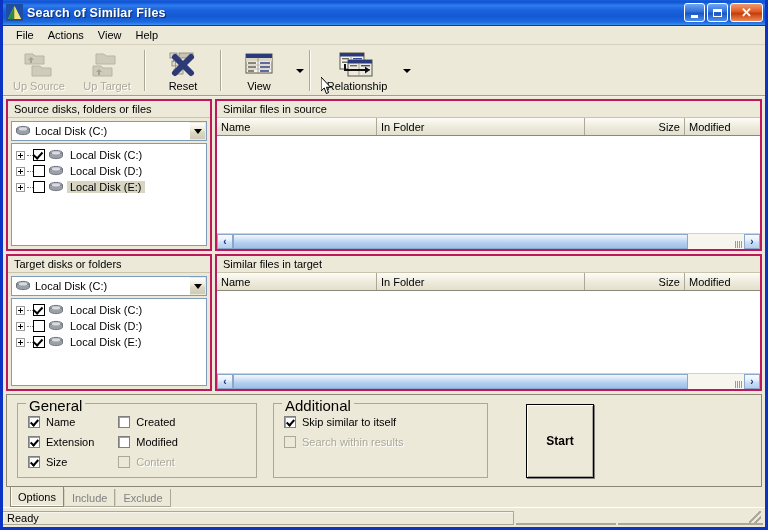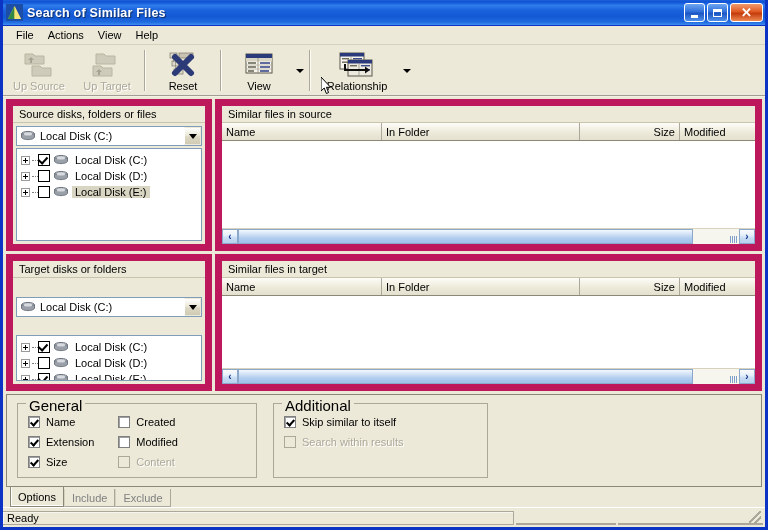--- a/index.html
+++ b/index.html
@@ -135,34 +135,34 @@
   
   .main {
     flex: 1 1 auto; display: flex; overflow: hidden;
     padding: 2px 3px 0 3px; gap: 3px;
   }
   .left-col { width: 206px; flex: 0 0 206px; display: flex; flex-direction: column; gap: 3px; }
   .right-col { flex: 1 1 auto; display: flex; flex-direction: column; gap: 3px; }
 
   .panel {
     background: #ece9d8;
-    border: 7px solid #be185d;
+    border: 2px solid #be185d;
     display: flex; flex-direction: column;
     overflow: hidden;
   }
   .panel-header {
     height: 17px; flex: 0 0 17px;
     background: #ece9d8;
     border-bottom: 1px solid #c8c4ae;
     display: flex; align-items: center;
     padding-left: 6px;
     font-size: 11px; color: #000;
   }
   .source-panel { height: 152px; flex: 0 0 152px; }
-  .target-panel { flex: 1 1 auto; gap: 16px; }
+  .target-panel { flex: 1 1 auto; }
 
   .combo-wrap { padding: 3px 3px 2px 3px; background: #ece9d8; }
   .combo {
     height: 20px; background: #fff;
     border: 1px solid #7f9db9;
     display: flex; align-items: center;
     padding-left: 3px; position: relative;
   }
   .combo .drive-ic { margin-right: 4px; flex: 0 0 16px; }
   .combo .ctext { font-size: 11px; color: #000; flex: 1 1 auto; }
@@ -743,20 +743,23 @@
               <span class="box"></span>
               <span>Skip similar to itself</span>
             </div>
             <div class="chk disabled">
               <span class="box"></span>
               <span>Search within results</span>
             </div>
           </div>
         </div>
 
+        <div class="start-area">
+          <div class="start-btn">Start</div>
+        </div>
       </div>
 
       <div class="tabrow">
         <div class="tab active">Options</div>
         <div class="tab">Include</div>
         <div class="tab">Exclude</div>
       </div>
     </div>
 
     <div class="statusbar">

